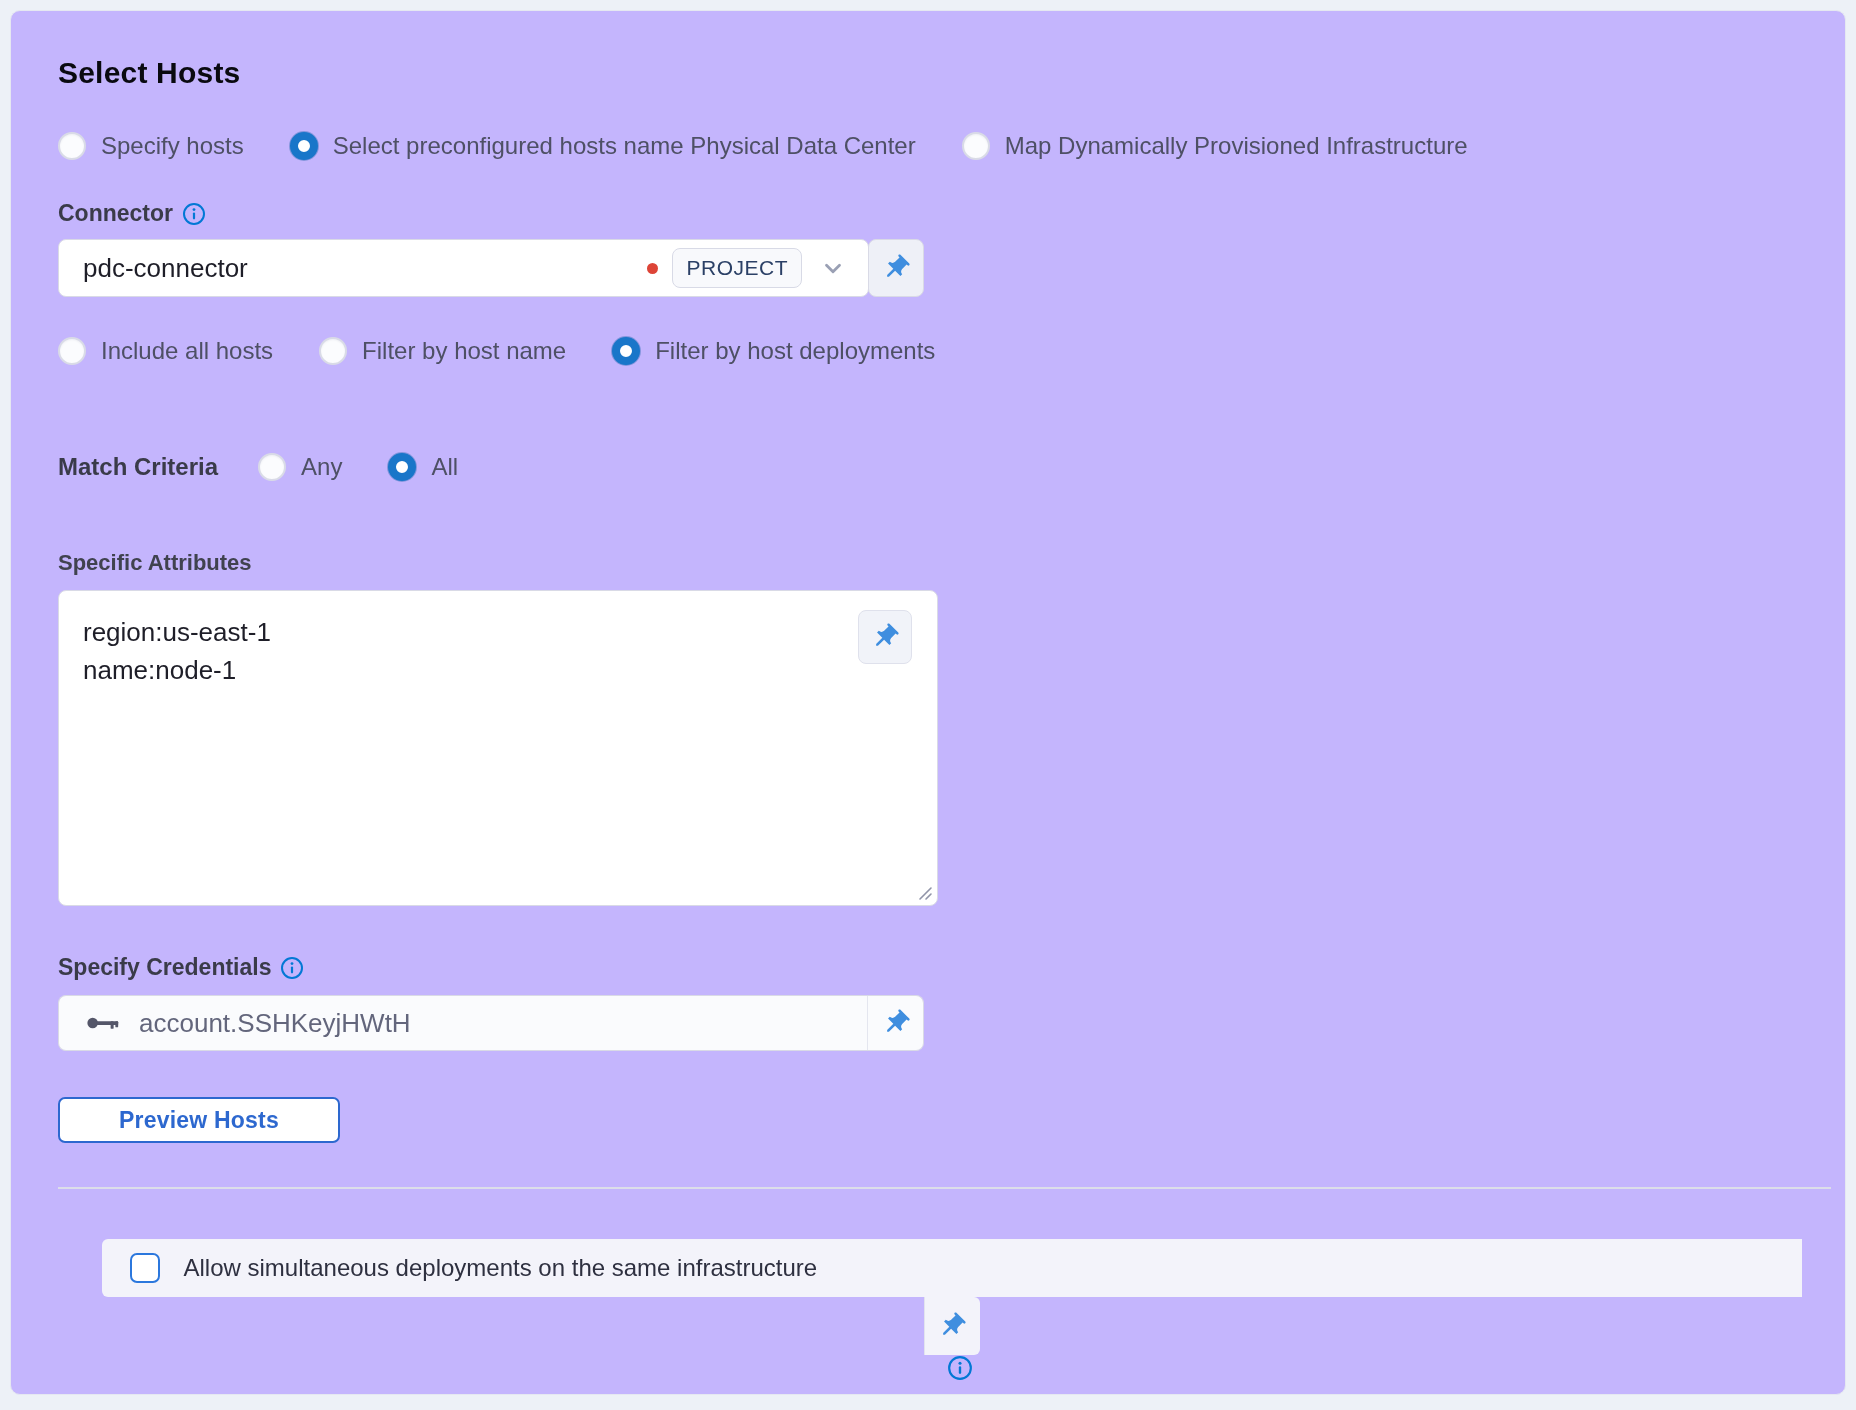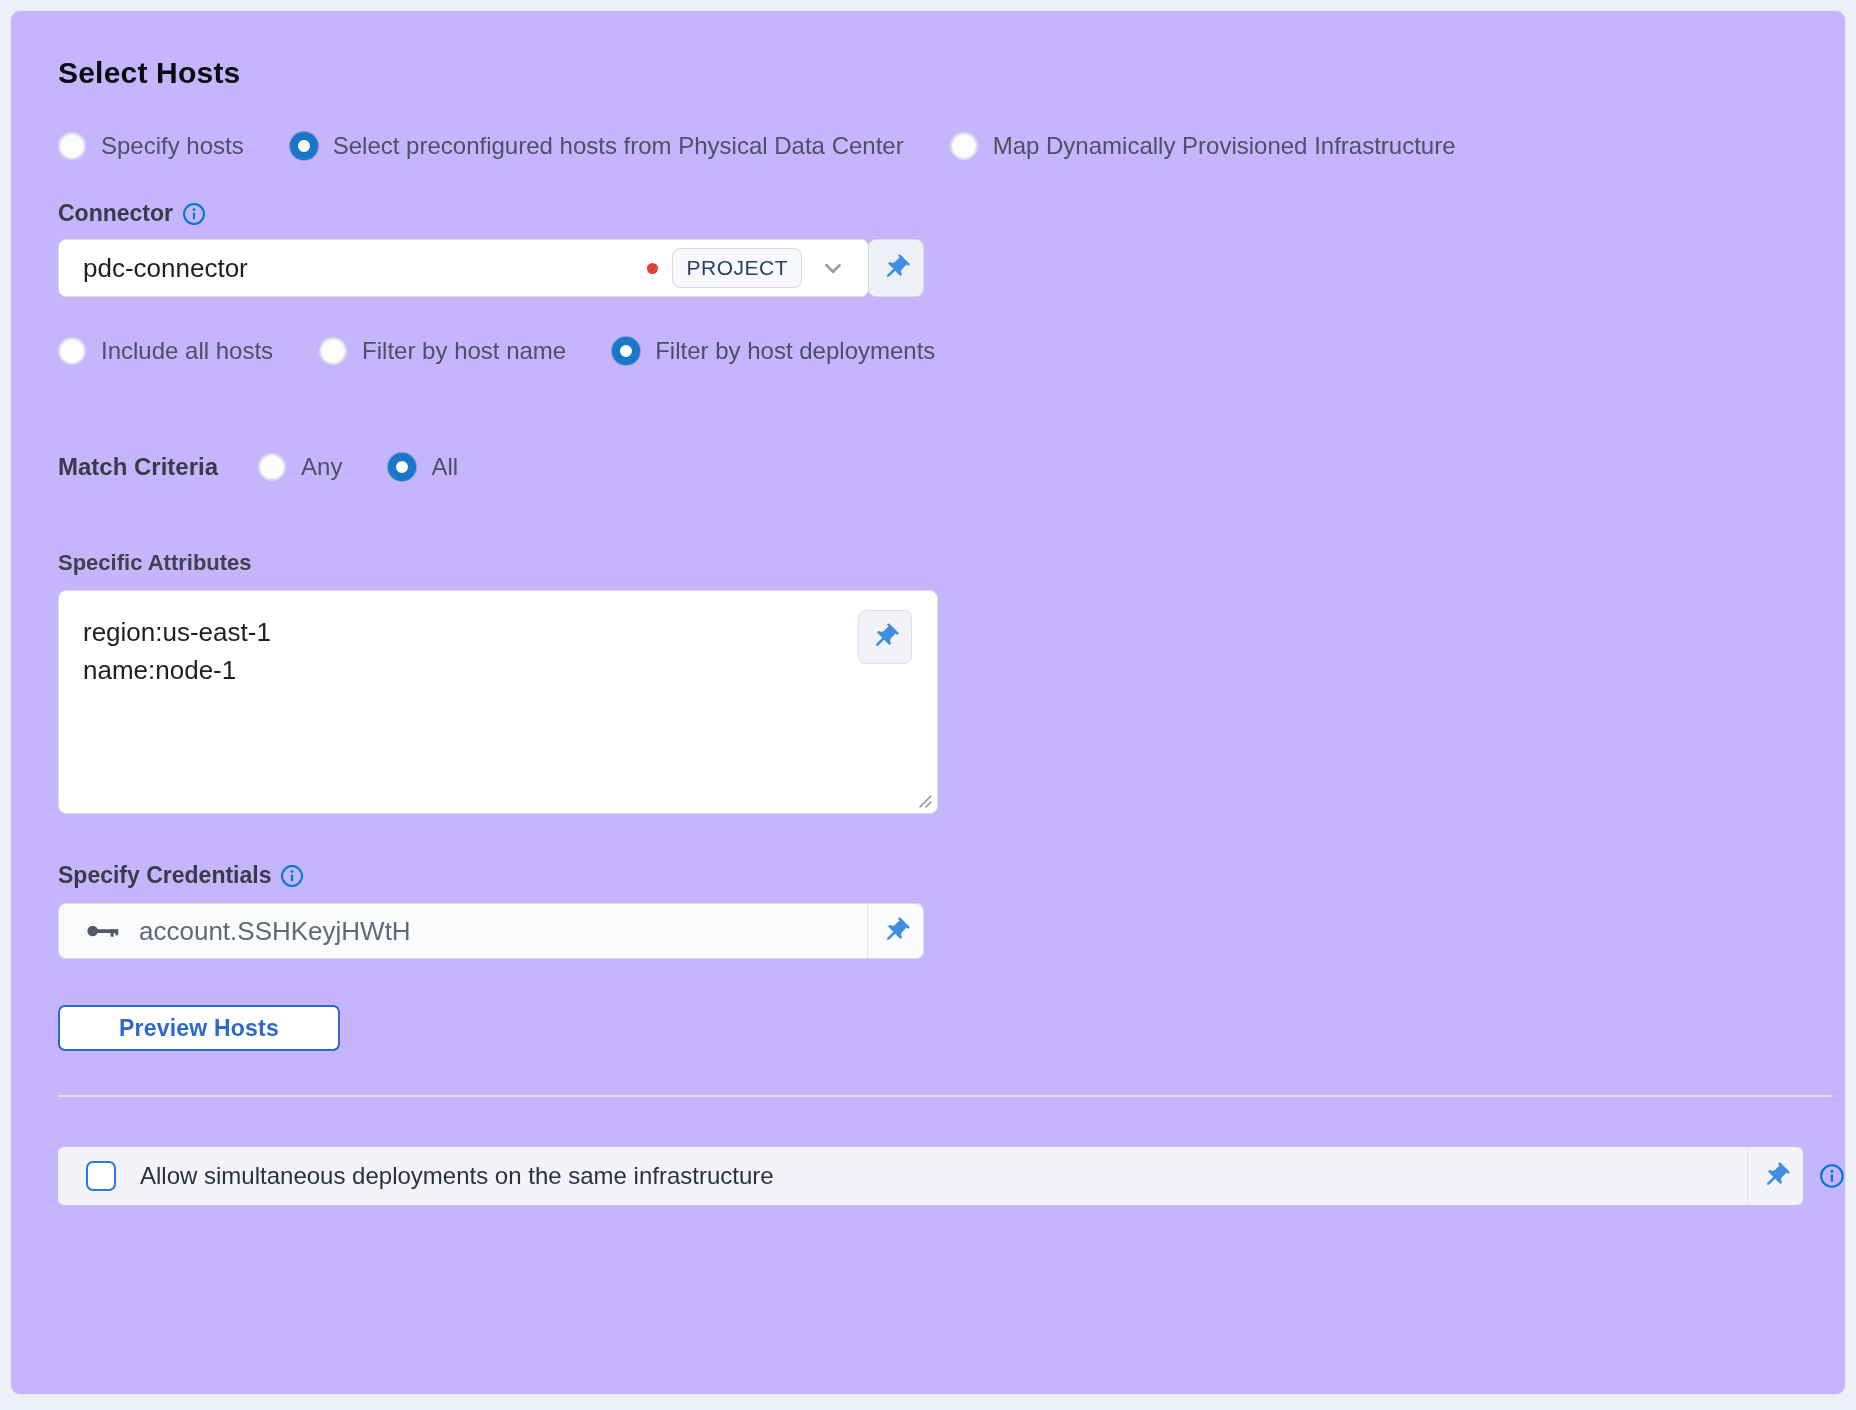--- a/index.html
+++ b/index.html
@@ -72,21 +72,21 @@
     display: flex; align-items: center; justify-content: center; cursor: pointer;
   }
   .pin-glyph { width: 30px; height: 30px; transform: rotate(45deg); }
 
   
   .match-row { margin-top: 88px; display: flex; align-items: center; gap: 40px; }
   .match-row .radio-group { display: flex; align-items: center; gap: 46px; }
 
   
   .mt-spec { margin-top: 69px; }
-  .textarea-wrap { position: relative; margin-top: 14px; width: 880px; height: 224px; }
+  .textarea-wrap { position: relative; margin-top: 14px; width: 880px; height: 316px; }
   .attributes-textarea {
     width: 100%; height: 100%;
     border: 1px solid #d9dae6; border-radius: 8px;
     padding: 22px 90px 22px 24px;
     font-family: "Liberation Sans", "DejaVu Sans", sans-serif;
     font-size: 26px; line-height: 38px; color: #1e1e28;
     resize: none; outline: none; background: #ffffff;
   }
   .textarea-pin {
     position: absolute; top: 20px; right: 26px;
@@ -125,21 +125,21 @@
     border: 2px solid #2d68cf; border-radius: 7px;
     color: #2d68cf; font-size: 23px; font-weight: bold;
     font-family: "Liberation Sans", "DejaVu Sans", sans-serif;
     cursor: pointer; letter-spacing: 0.2px;
   }
 
   
   .divider { margin-top: 44px; width: 1773px; height: 2px; background: #dcdee9; }
 
   
-  .footer-wrap { margin-top: 50px; display: flex; align-items: center; }
+  .footer-wrap { margin-top: 50px; display: flex; align-items: center; flex-direction: column; }
   .footer-row {
     width: 1700px; height: 58px;
     background: #f3f3fa; border-radius: 6px 0 0 6px;
     display: flex; align-items: center; gap: 24px;
     padding: 0 20px 0 28px; cursor: pointer;
   }
   .checkbox {
     width: 30px; height: 30px; flex: 0 0 auto;
     border: 2px solid #2b77dd; border-radius: 7px; background: #ffffff;
   }
@@ -186,21 +186,21 @@
   <div class="page-title">Select Hosts</div>
 
   
   <div class="radio-row row-host-selection">
     <div class="radio-item">
       <span class="radio"></span>
       <span class="radio-label">Specify hosts</span>
     </div>
     <div class="radio-item">
       <span class="radio checked"></span>
-      <span class="radio-label">Select preconfigured hosts from Physical Data Center</span>
+      <span class="radio-label">Select preconfigured hosts name Physical Data Center</span>
     </div>
     <div class="radio-item">
       <span class="radio"></span>
       <span class="radio-label">Map Dynamically Provisioned Infrastructure</span>
     </div>
   </div>
 
   
   <div class="field-label-row mt-connector">
     <span class="field-label">Connector</span>

